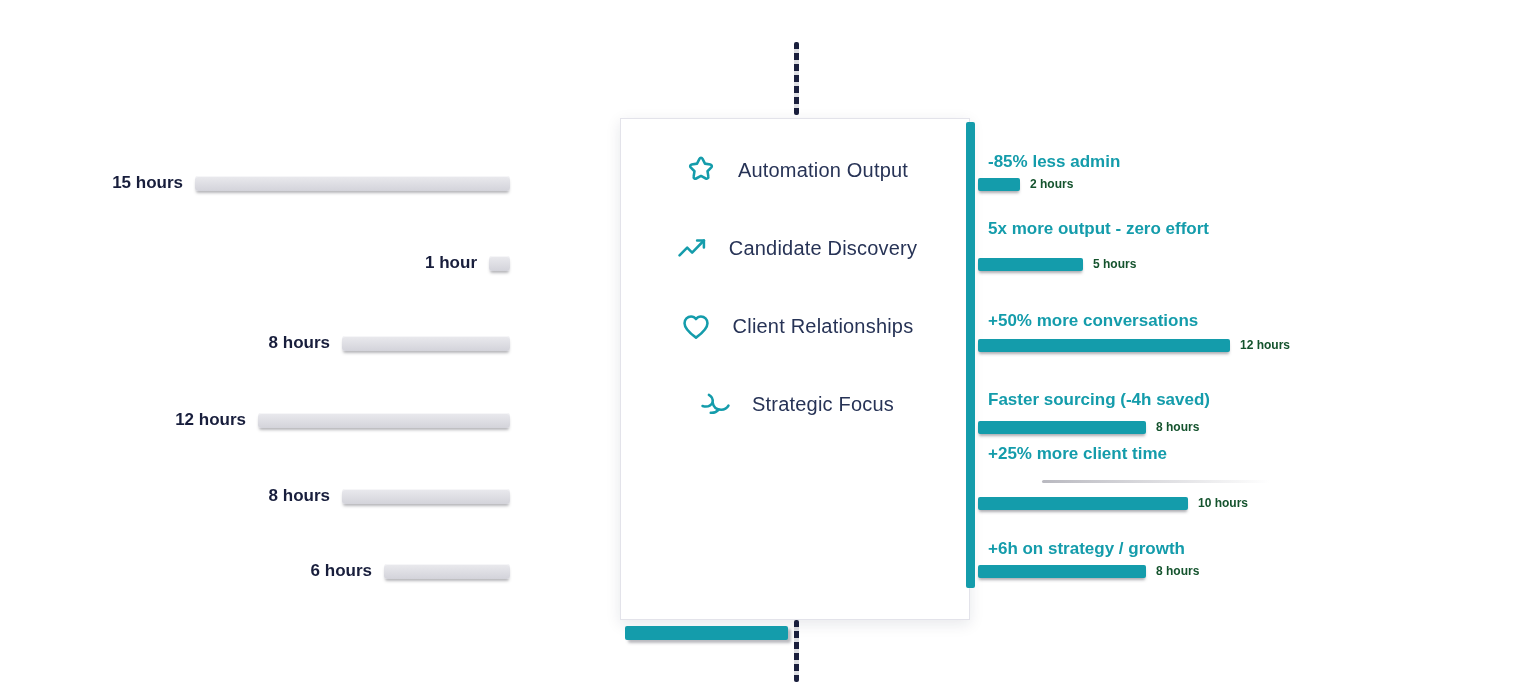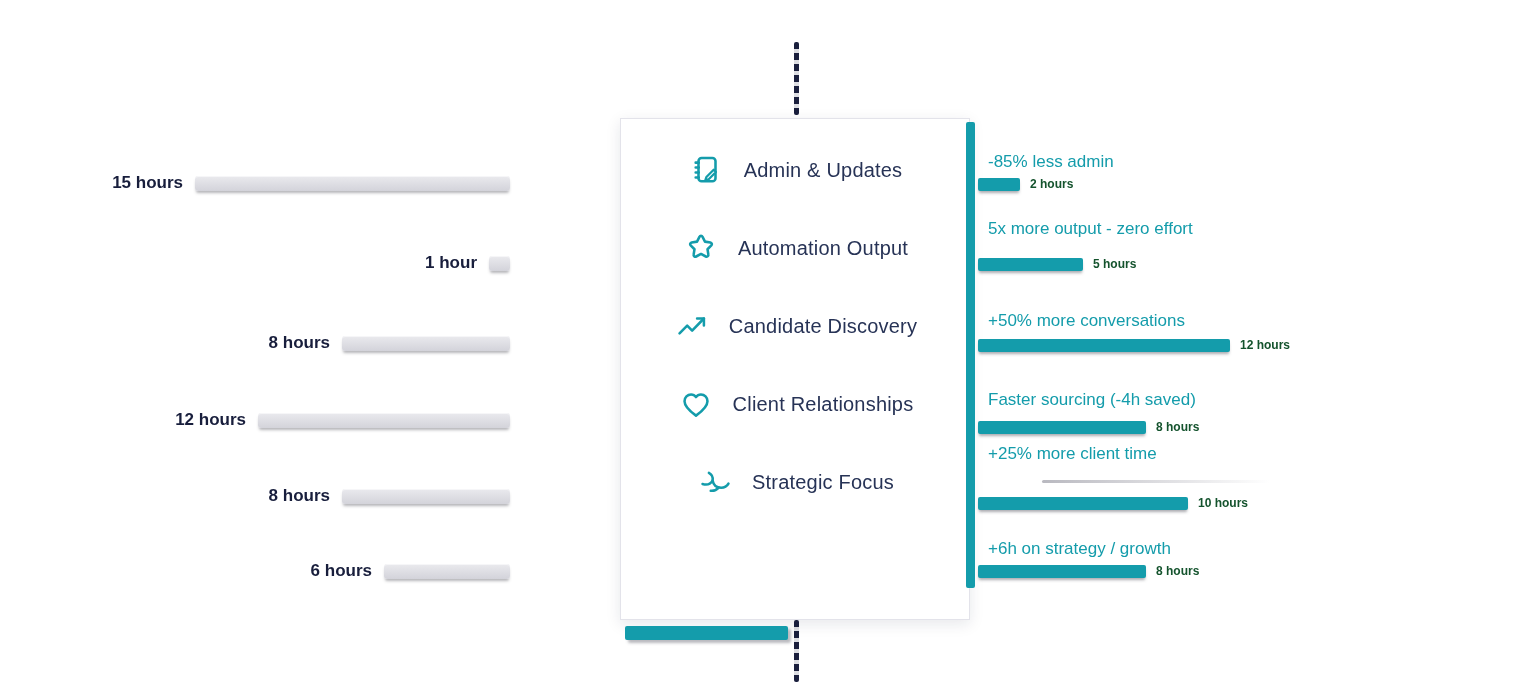--- a/index.html
+++ b/index.html
@@ -17,21 +17,21 @@
 
   
   .b-row{position:absolute;left:0;width:510px;height:26px;display:flex;align-items:center;
          justify-content:flex-end;gap:12px;}
   .b-label{font-size:17px;font-weight:700;color:#181e3c;white-space:nowrap;}
   .b-bar{height:15px;border-radius:3px;background:linear-gradient(#eaeaee,#d3d3da);
          box-shadow:0 3px 3px -1px rgba(90,90,100,.45), inset 0 1px 0 #f6f6f8;}
 
   
   .axis{position:absolute;left:966px;top:122px;width:9px;height:466px;background:#149CAB;border-radius:2px;}
-  .a-note{position:absolute;left:988px;font-size:17px;font-weight:400;color:#149CAB;white-space:nowrap;}
+  .a-note{position:absolute;left:988px;font-size:17px;font-weight:700;color:#149CAB;white-space:nowrap;}
   .a-barline{position:absolute;left:978px;height:14px;display:flex;align-items:center;gap:10px;}
   .a-bar{height:13px;border-radius:2px;background:#149CAB;
          box-shadow:0 3px 3px -1px rgba(90,90,100,.5);}
   .a-hours{font-size:12px;font-weight:700;color:#14532d;white-space:nowrap;}
 
   
   .vmark{position:absolute;left:794px;width:5px;border-radius:2px;
          background:repeating-linear-gradient(180deg,#1a1f3d 0 7px,rgba(26,31,61,.15) 7px 11px);}
   .vmark.top{top:42px;height:73px;}
   .vmark.bottom{top:620px;height:62px;}
@@ -67,30 +67,20 @@
   <div class="b-row" style="top:483px">
     <span class="b-label">8 hours</span>
     <div class="b-bar" style="width: 168px;"></div>
   </div>
   <div class="b-row" style="top:558px">
     <span class="b-label">6 hours</span>
     <div class="b-bar" style="width: 126px;"></div>
   </div>
 
   <div class="card">
-    <div class="cat-row">
-      <span class="cat-icon">
-        <svg viewBox="0 0 24 24" fill="none" stroke="#149CAB" stroke-width="1.8" stroke-linecap="round" stroke-linejoin="round">
-          <rect x="6" y="3.5" width="12" height="16.5" rx="2.2"></rect>
-          <path d="M4 6.8h2.2M4 10.3h2.2M4 13.8h2.2M4 17.3h2.2"></path>
-          <path d="M11.6 16.9l5.1-5.1 1.6 1.6-5.1 5.1-2.4.8z" fill="#fff" stroke-width="1.6"></path>
-        </svg>
-      </span>
-      <span class="cat-label">Admin &amp; Updates</span>
-    </div>
     <div class="cat-row">
       <span class="cat-icon">
         <svg viewBox="0 0 24 24" fill="none" stroke="#149CAB" stroke-width="1.8" stroke-linejoin="round">
           <path d="M12 3.4c.5 0 .9.3 1.1.7l1.7 3.4 3.8.6c1 .2 1.4 1.4.7 2.1l-2.7 2.7.6 3.8c.2 1-.9 1.7-1.8 1.3L12 16.2 8.6 18c-.9.5-2-.3-1.8-1.3l.6-3.8-2.7-2.7c-.7-.7-.3-1.9.7-2.1l3.8-.6 1.7-3.4c.2-.4.6-.7 1.1-.7z"></path>
         </svg>
       </span>
       <span class="cat-label">Automation Output</span>
     </div>
     <div class="cat-row">
       <span class="cat-icon">

